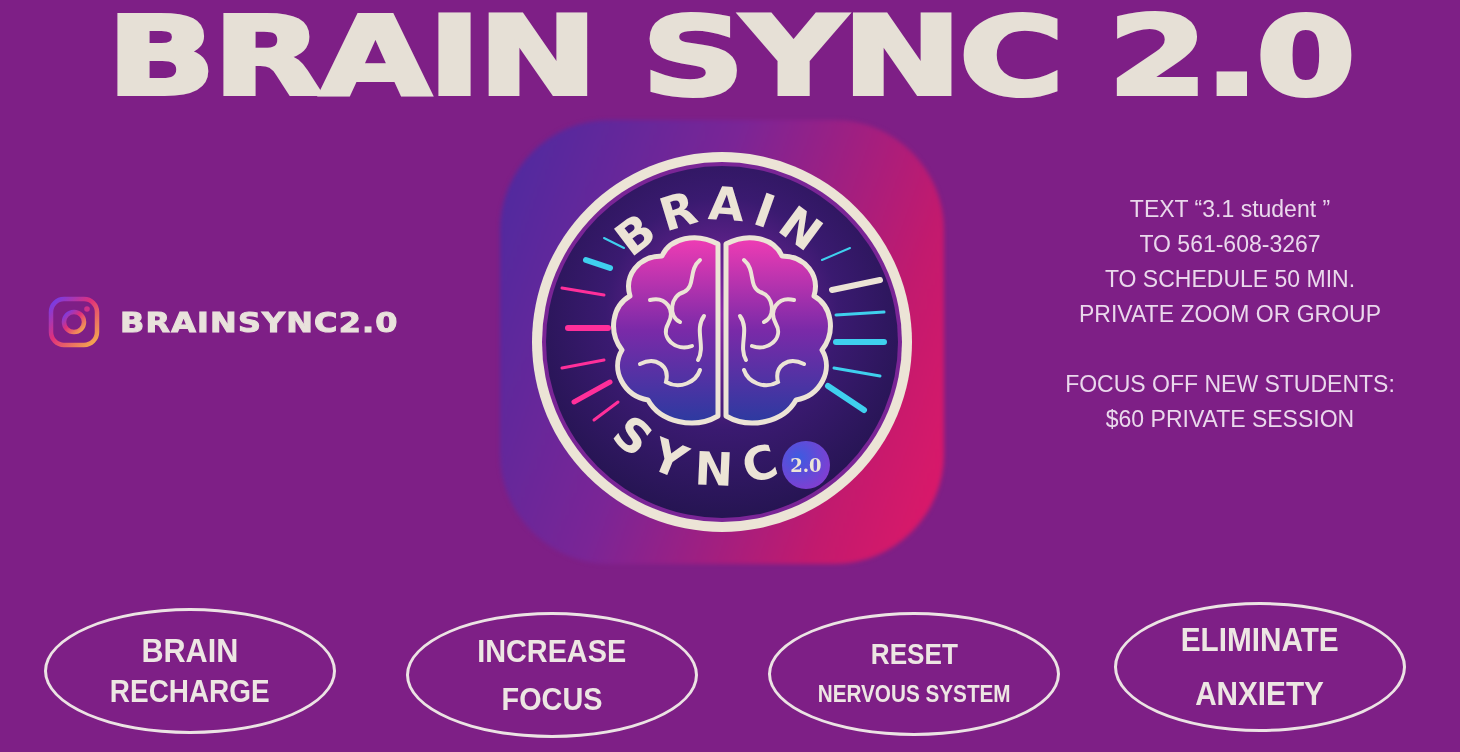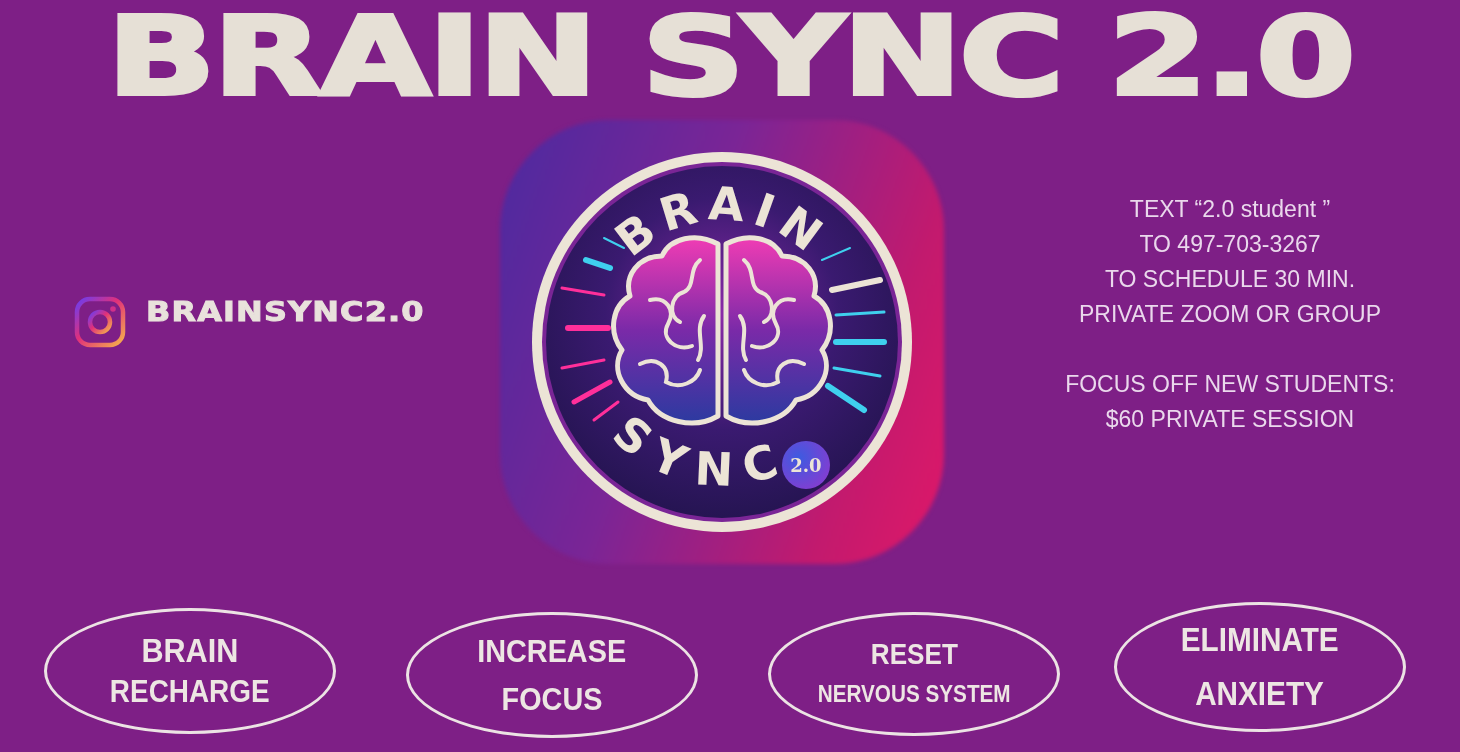--- a/index.html
+++ b/index.html
@@ -17,22 +17,22 @@
       font-weight: 900;
       font-size: 108px;
       line-height: 110px;
       letter-spacing: -2px;
       color: #e6e0d6;
       transform: scaleX(1.32);
       transform-origin: center top;
       -webkit-text-stroke: 4px #e6e0d6;
     }
     .insta {
-      position: absolute; left: 74px; top: 296px;
-      display: flex; align-items: flex-start;
+      position: absolute; left: 48px; top: 296px;
+      display: flex; align-items: center;
     }
     .insta-icon { width: 52px; height: 52px; margin-right: 20px; }
     .insta-handle {
       font-family: "DejaVu Sans", sans-serif;
       font-weight: 900;
       font-size: 27px;
       letter-spacing: 1px;
       color: #e9e2dc;
       transform: scaleX(1.18);
       transform-origin: left center;
@@ -157,23 +157,23 @@
     <text font-family="DejaVu Sans, sans-serif" font-weight="bold" font-size="46" fill="#ece4d6" letter-spacing="4">
       <textPath href="#arcBot" startOffset="42%" text-anchor="middle" dominant-baseline="hanging">SYNC</textPath>
     </text>
 
     <circle cx="306" cy="345" r="24" fill="url(#badge)"></circle>
     <text x="306" y="352" text-anchor="middle" font-family="DejaVu Serif, serif" font-weight="bold" font-size="18" fill="#ece4d6">2.0</text>
   </svg>
 </div>
 
 <div class="info">
-  <div>TEXT “2.0 student ”</div>
-  <div>TO 497-703-3267</div>
-  <div>TO SCHEDULE 30 MIN.</div>
+  <div>TEXT “3.1 student ”</div>
+  <div>TO 561-608-3267</div>
+  <div>TO SCHEDULE 50 MIN.</div>
   <div>PRIVATE ZOOM OR GROUP</div>
   <div class="gap"></div>
   <div>FOCUS OFF NEW STUDENTS:</div>
   <div>$60 PRIVATE SESSION</div>
 </div>
 
 <div class="ovals">
   <div class="oval" style="left:44px; top:8px; width:292px; height:126px;">
     <span style="font-size:34px; line-height:42px;">BRAIN</span>
     <span style="font-size:31px; line-height:42px;">RECHARGE</span>

